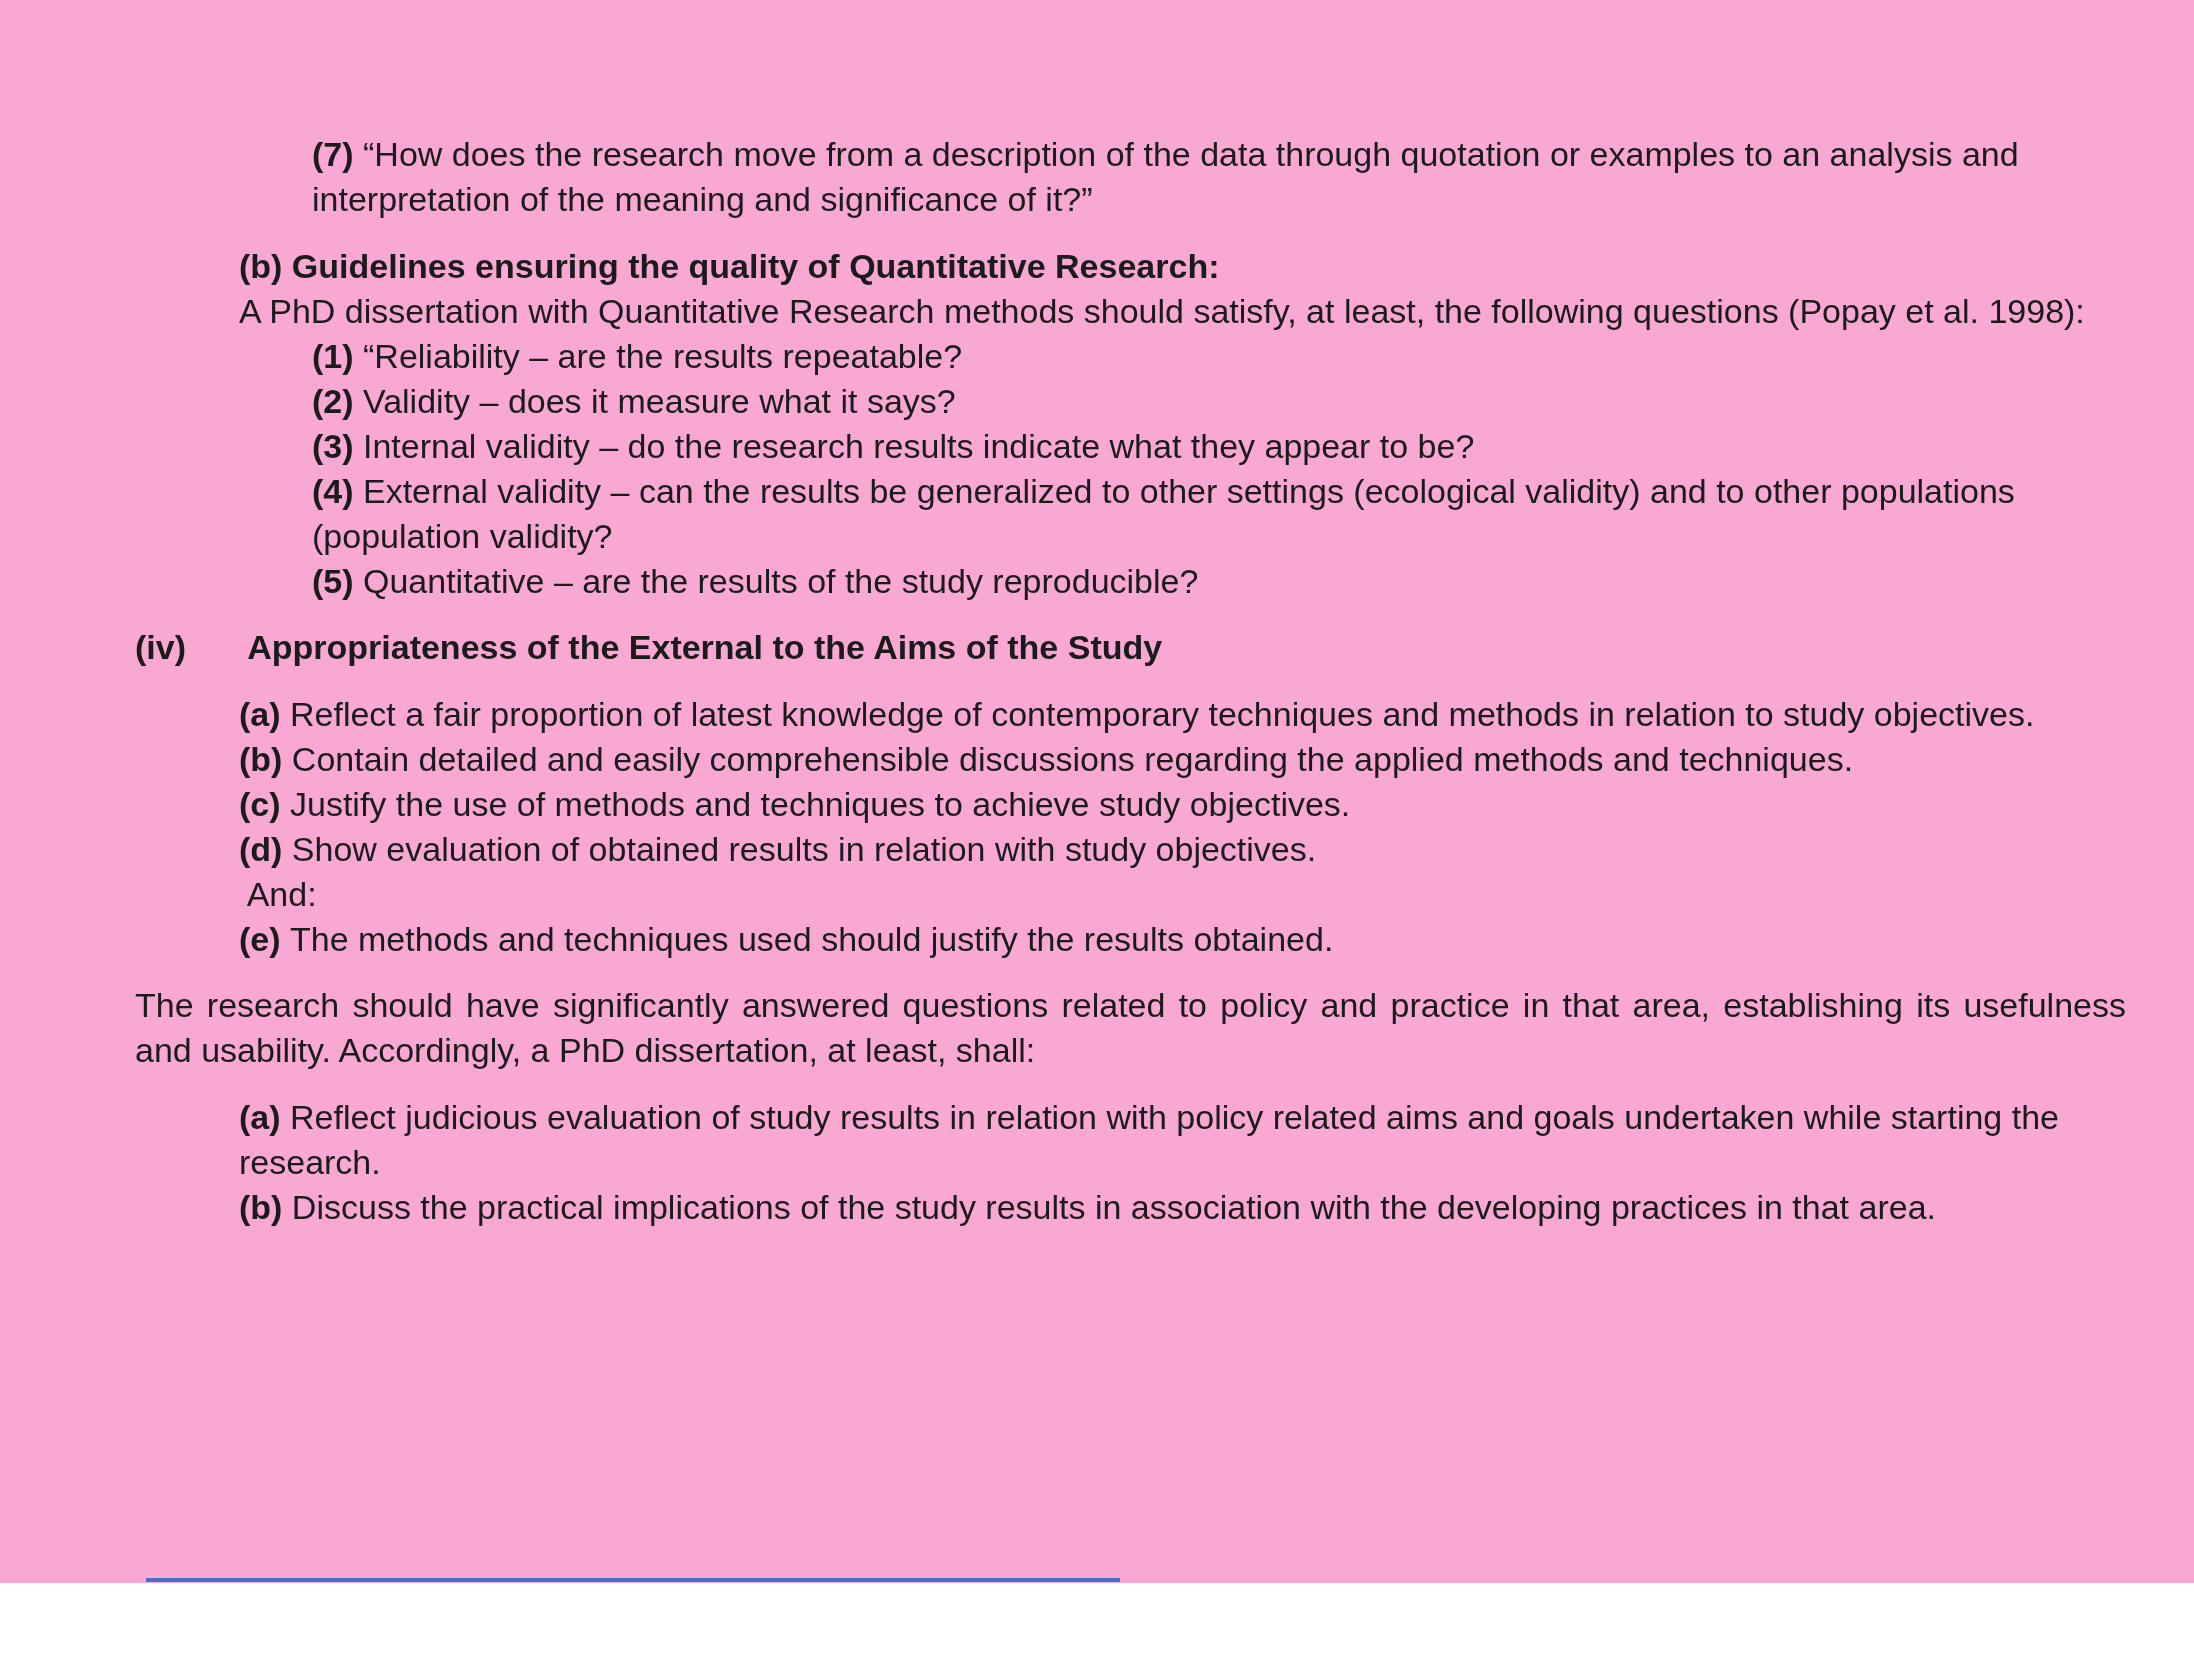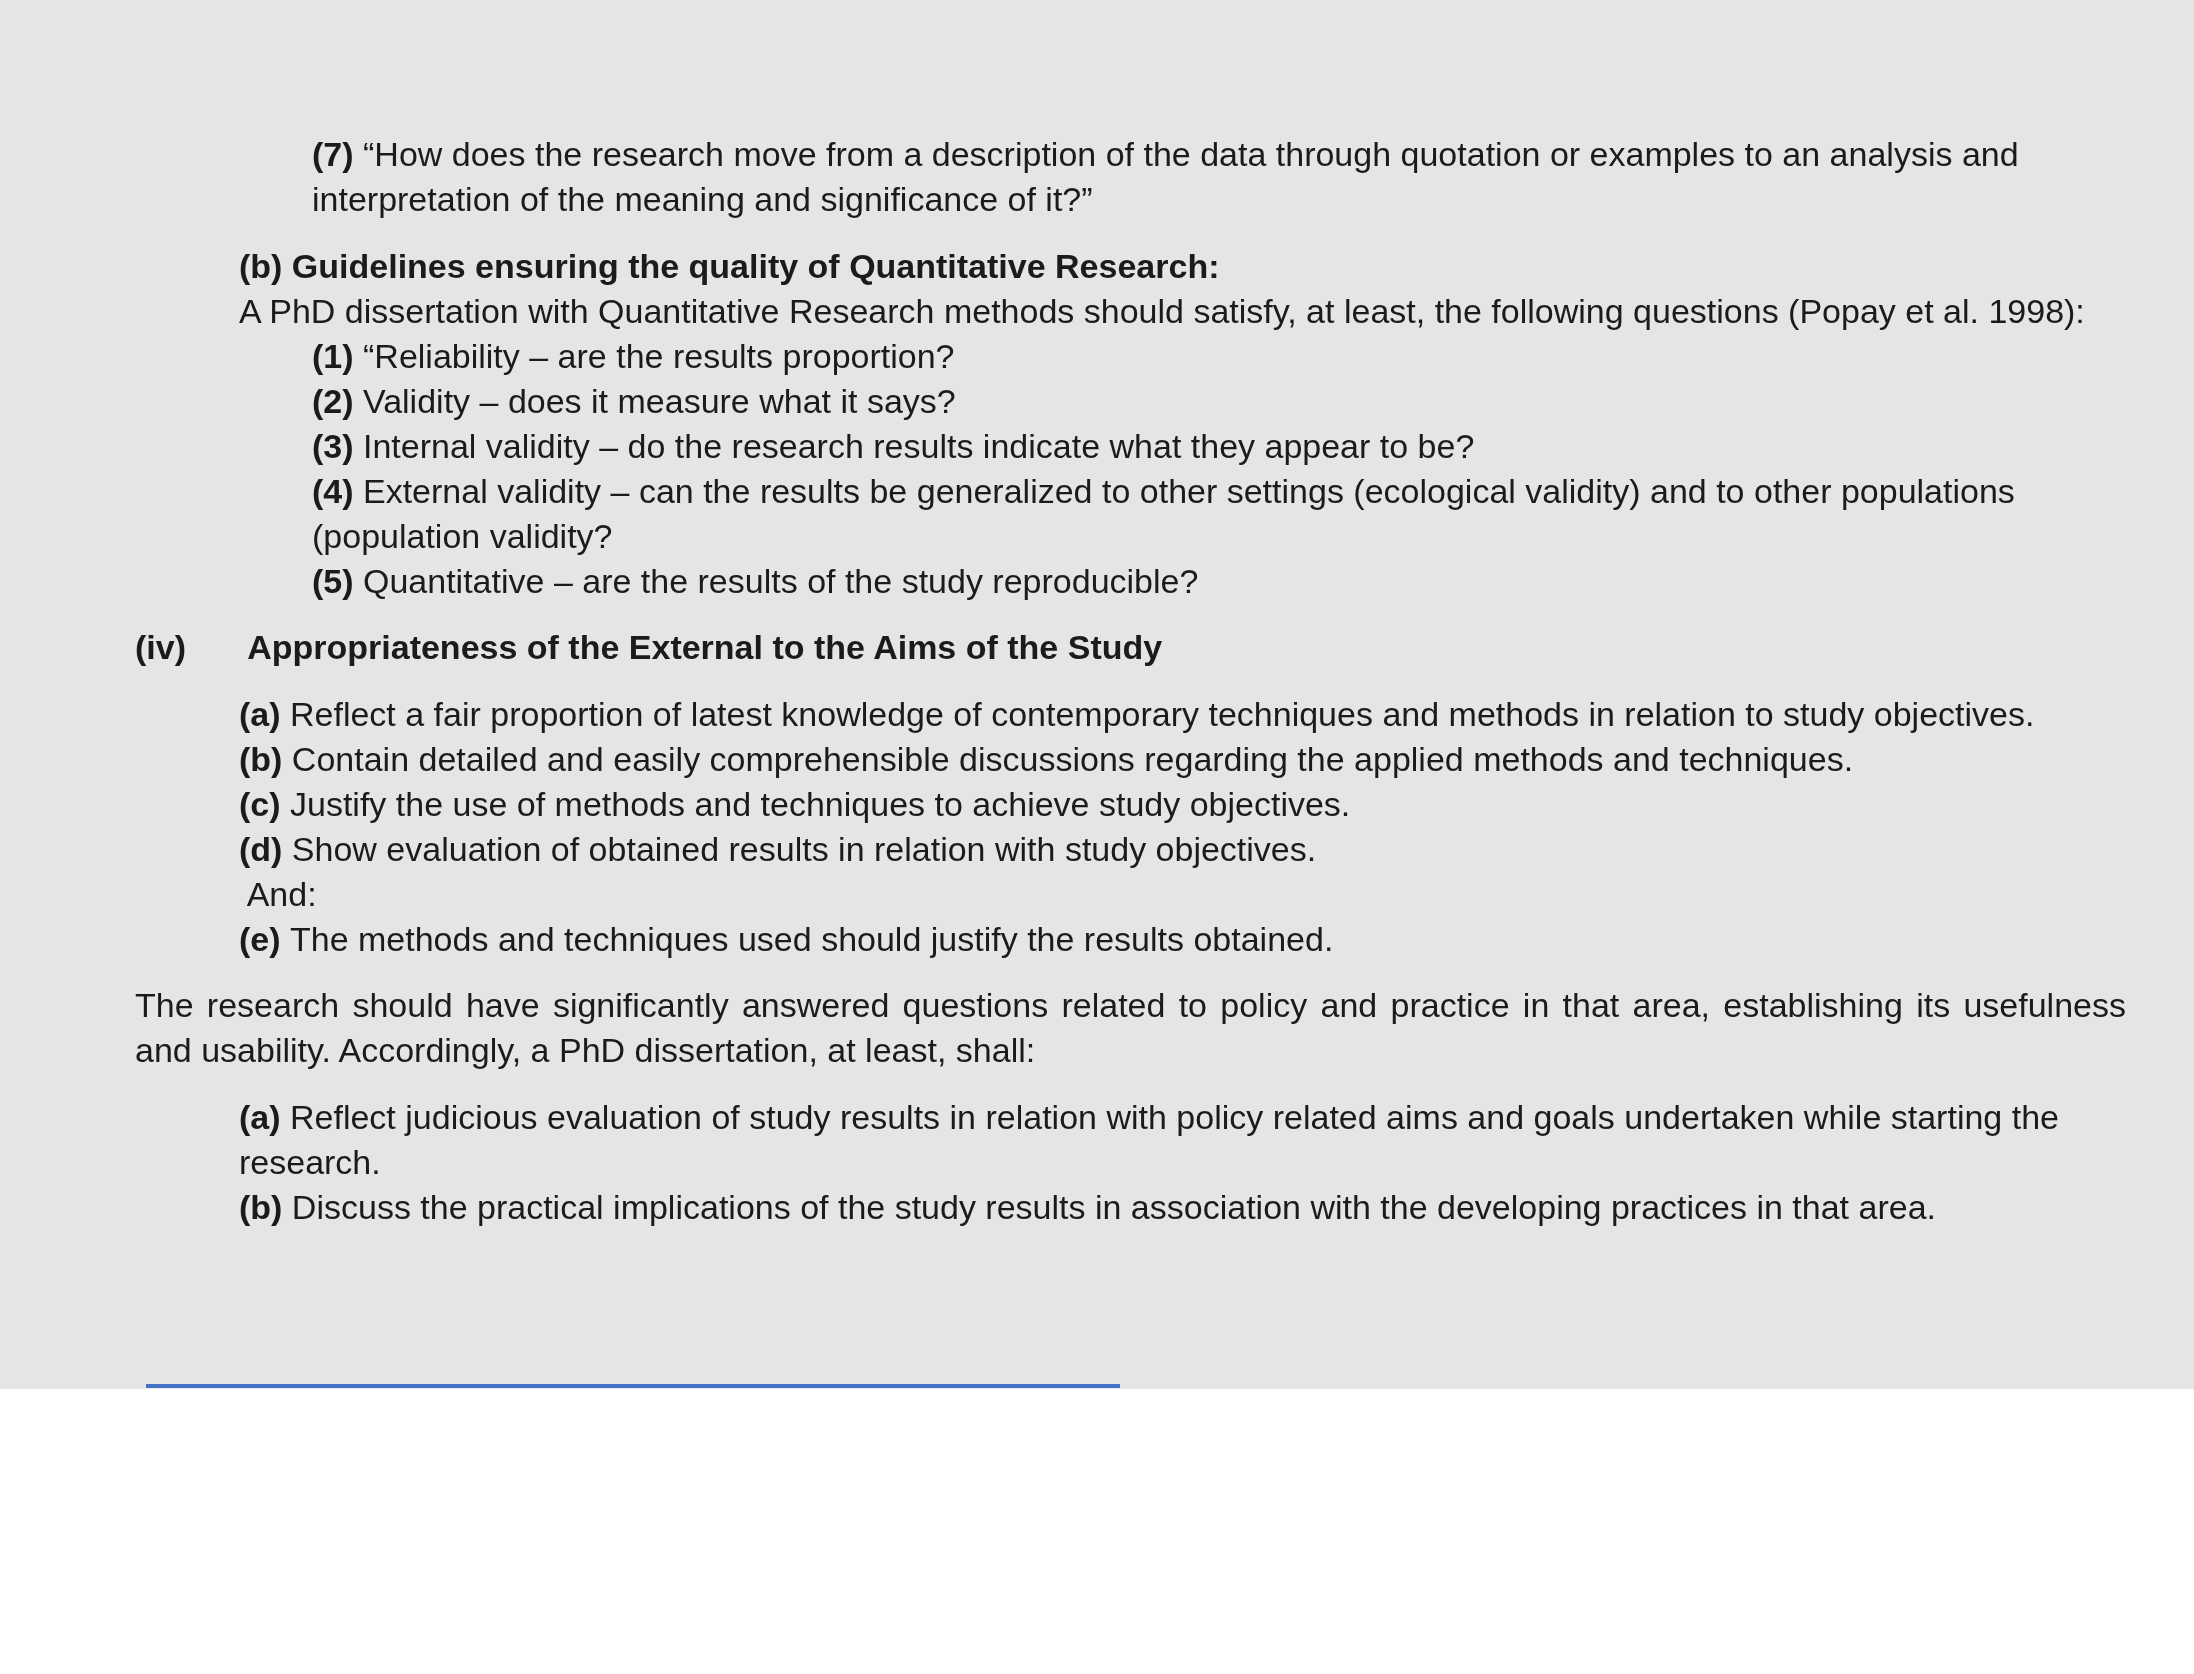--- a/index.html
+++ b/index.html
@@ -3,22 +3,22 @@
 <meta charset="utf-8">
 <style>
   html, body {
     margin: 0;
     padding: 0;
     background: #ffffff;
   }
   .page {
     position: relative;
     width: 2194px;
-    height: 1389px;
-    background: #e5e5e5;
+    height: 1583px;
+    background: #f9a8d4;
     font-family: "Liberation Sans", "DejaVu Sans", sans-serif;
     font-size: 34px;
     line-height: 45px;
     color: #1b1b1d;
     box-sizing: border-box;
     padding: 132px 68px 0 135px;
     overflow: hidden;
   }
   .indent-1 { margin-left: 104px; }   
   .indent-2 { margin-left: 177px; }   
@@ -59,21 +59,21 @@
 
   <div class="indent-1 gap section-heading">
     <span class="marker">(b) </span>
     <span class="bold-inline">Guidelines ensuring the quality of Quantitative Research:</span>
   </div>
 
   <div class="indent-1 para">A PhD dissertation with Quantitative Research methods should satisfy, at least, the following questions (Popay  et al. 1998):</div>
 
   <div class="indent-2">
     <span class="marker">(1) </span>
-    <span>“Reliability – are the results proportion?</span>
+    <span>“Reliability – are the results repeatable?</span>
   </div>
   <div class="indent-2">
     <span class="marker">(2) </span>
     <span>Validity – does it measure what it says?</span>
   </div>
   <div class="indent-2">
     <span class="marker">(3) </span>
     <span>Internal validity – do the research results indicate what they appear to be?</span>
   </div>
   <div class="indent-2">

